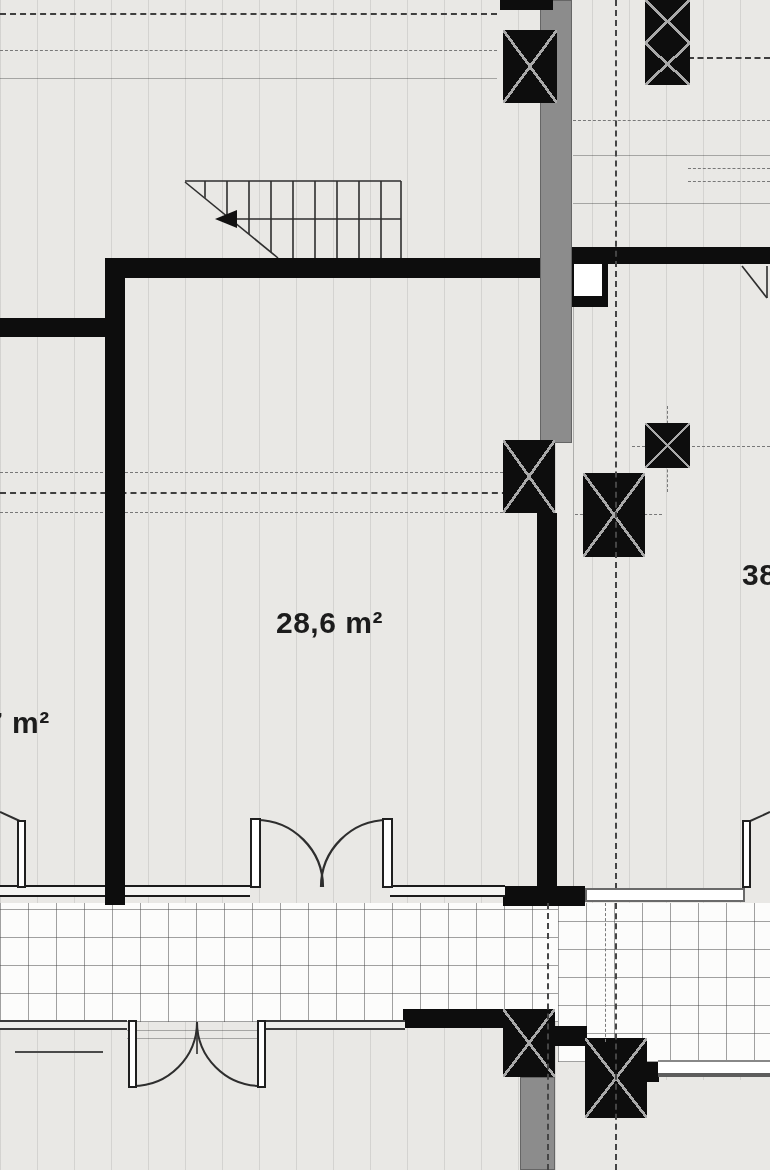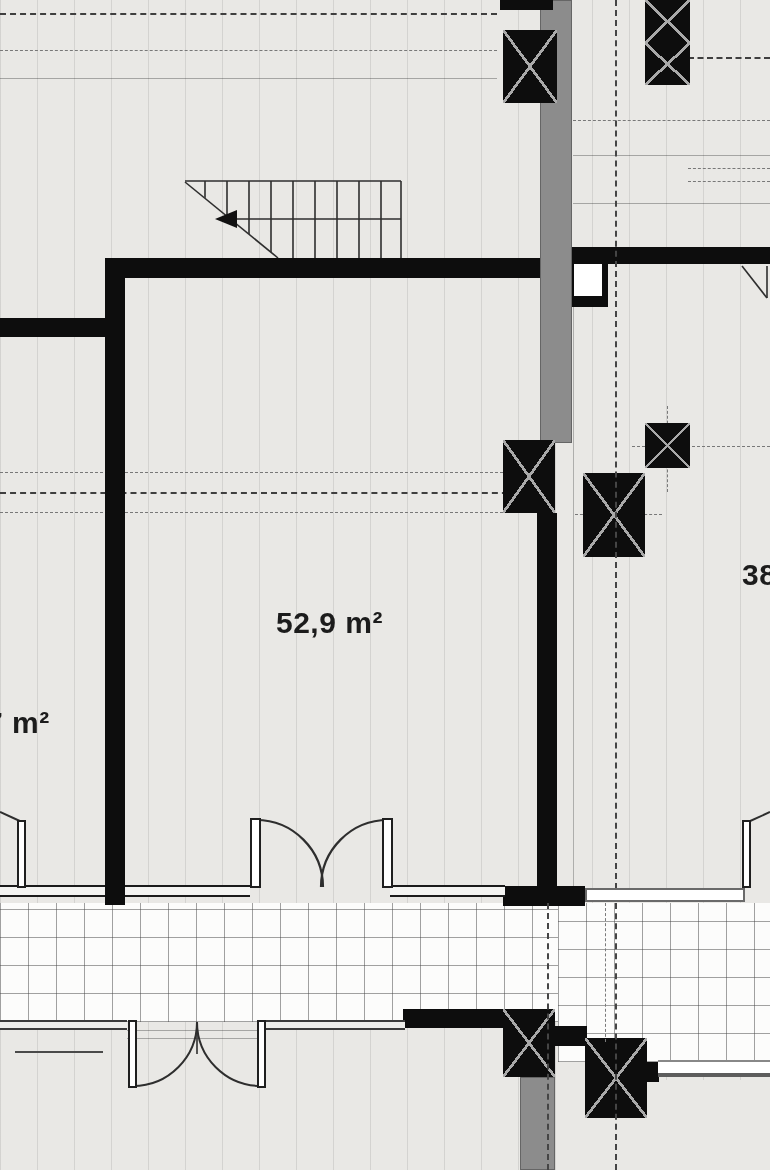--- a/index.html
+++ b/index.html
@@ -167,17 +167,17 @@
   <svg class="abs" style="left:738px; top:806px;" width="32" height="84" viewBox="0 0 32 84">
     <line x1="10" y1="16" x2="32" y2="6" stroke="#2e2e2e" stroke-width="2"></line>
   </svg>
   <div class="abs jamb" style="left:742px; top:820px; width:9px; height:68px;"></div>
 
   <svg class="abs" style="left:740px; top:262px;" width="30" height="40" viewBox="0 0 30 40">
     <line x1="2" y1="4" x2="27" y2="36" stroke="#2e2e2e" stroke-width="1.6"></line>
     <line x1="27" y1="4" x2="27" y2="36" stroke="#2e2e2e" stroke-width="1.6"></line>
   </svg>
 
-  <div class="abs label" style="left:276px; top:606px;">52,9 m²</div>
+  <div class="abs label" style="left:276px; top:606px;">28,6 m²</div>
   <div class="abs label" style="left:-14px; top:706px;">7 m²</div>
   <div class="abs label" style="left:742px; top:558px;">38</div>
 
 </div>
 
 </body></html>

